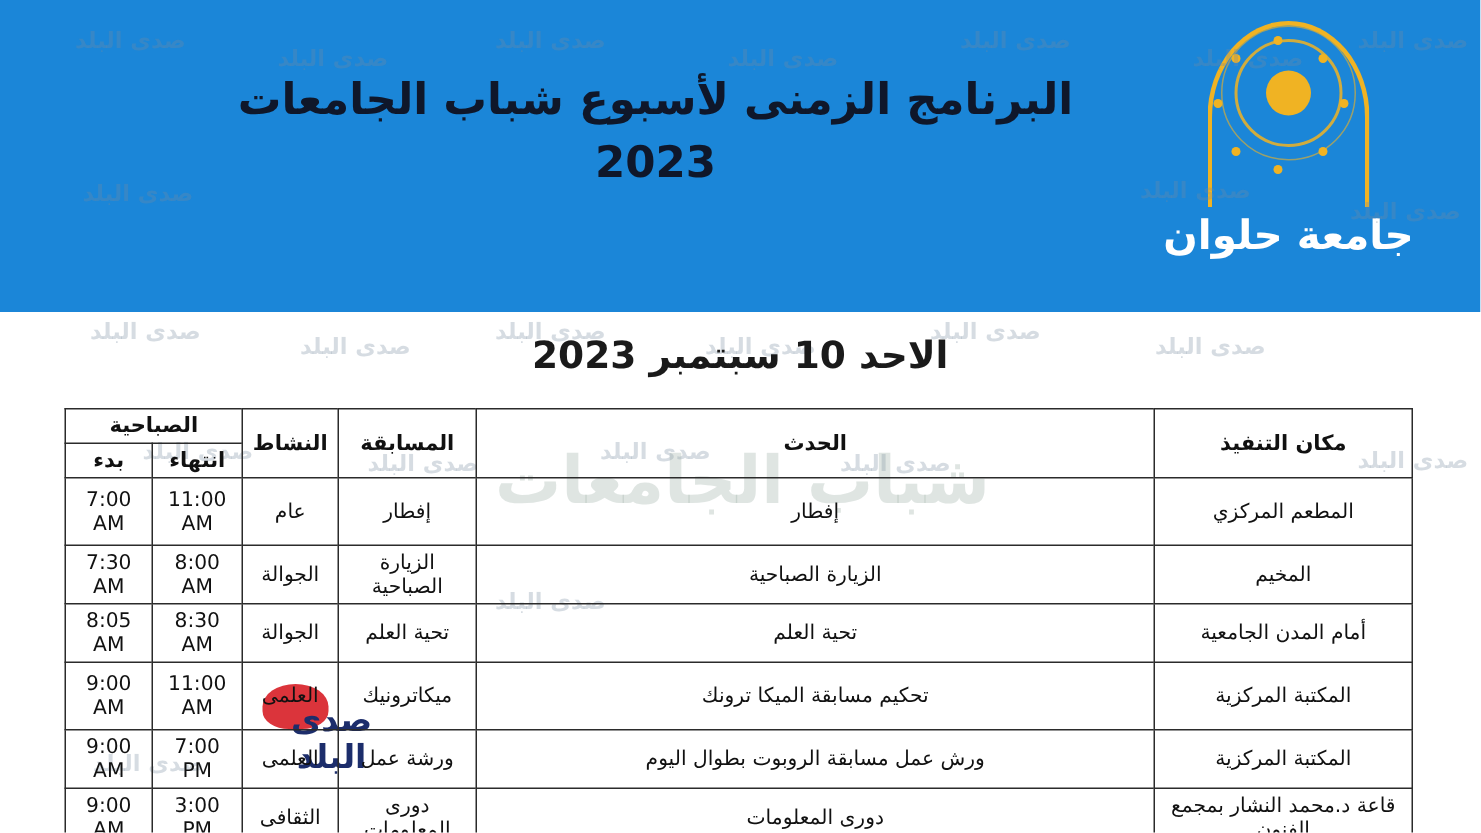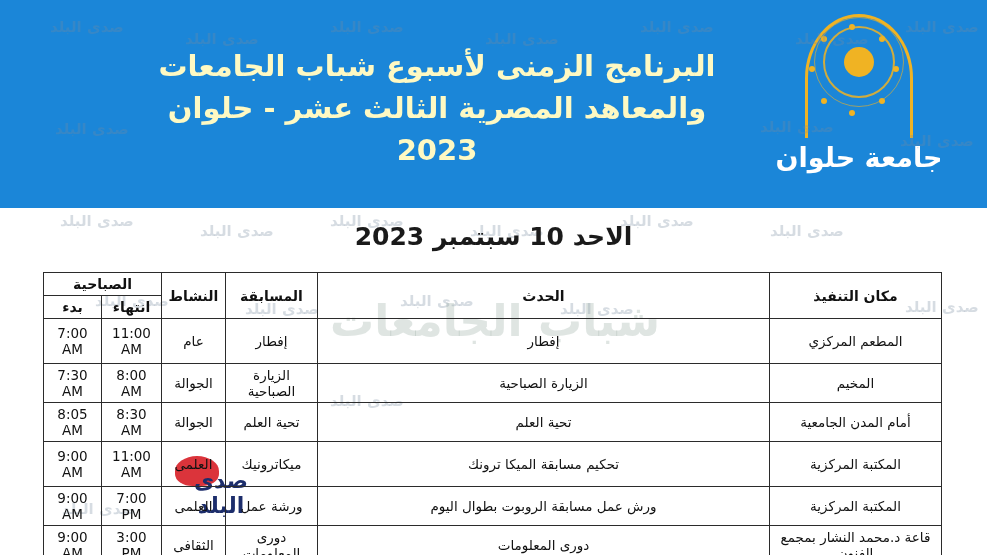--- a/index.html
+++ b/index.html
@@ -55,21 +55,21 @@
     height: 208px;
     background: #1b86d8;
     z-index: 2;
   }
   #banner-title {
     position: absolute;
     right: 250px;
     top: 45px;
     width: 600px;
     text-align: center;
-    color: #fef9c3;
+    color: #0f172a;
     font-size: 29px;
     font-weight: bold;
     line-height: 1.45;
     direction: rtl;
   }
 
   
   #logo-wrap {
     position: absolute;
     right: 28px;
@@ -240,21 +240,20 @@
   <div style="position:absolute; left:165px; top:452px; width:110px; height:52px;">
     <div style="position:absolute; left:6px; top:14px; width:98px; height:30px; background:rgba(255,255,255,0.72); border-radius:4px;"></div>
     <div style="position:absolute; left:10px; top:4px; width:44px; height:30px; background:#d8232a; border-radius:50% 50% 40% 40%; opacity:0.92;"></div>
     <span style="position:absolute; left:6px; top:16px; width:100px; text-align:center; color:#1c2d6b; font-size:22px; font-weight:bold; direction:rtl;">صدى البلد</span>
   </div>
 </div>
 
 <div id="banner">
   <div id="banner-title">
     <div>البرنامج الزمنى لأسبوع شباب الجامعات</div>
-    <div>والمعاهد المصرية الثالث عشر  - حلوان</div>
     <div>2023</div>
   </div>
 
   <div id="logo-wrap">
     <div class="logo-arch"></div>
     <div class="logo-ring2"></div>
     <div class="logo-ring"></div>
     <div class="logo-sun"></div>
     <div class="logo-dot" style="left:90px;  top:14px;"></div>
     <div class="logo-dot" style="left:120px; top:26px;"></div>

